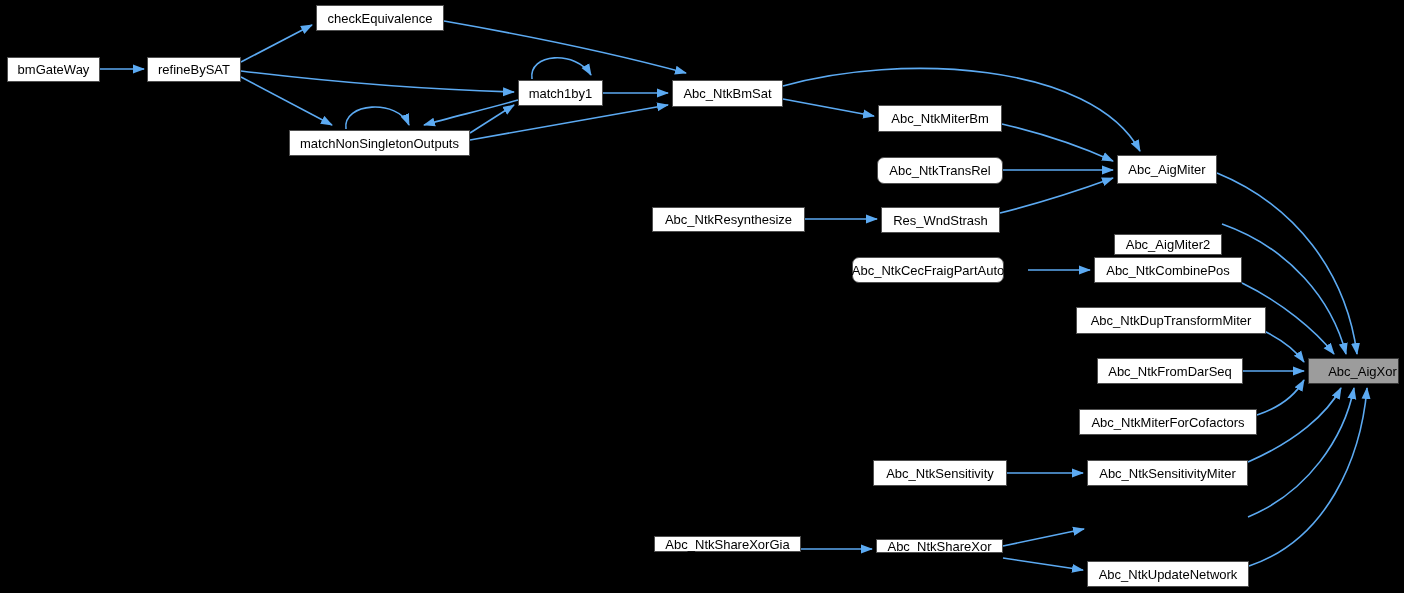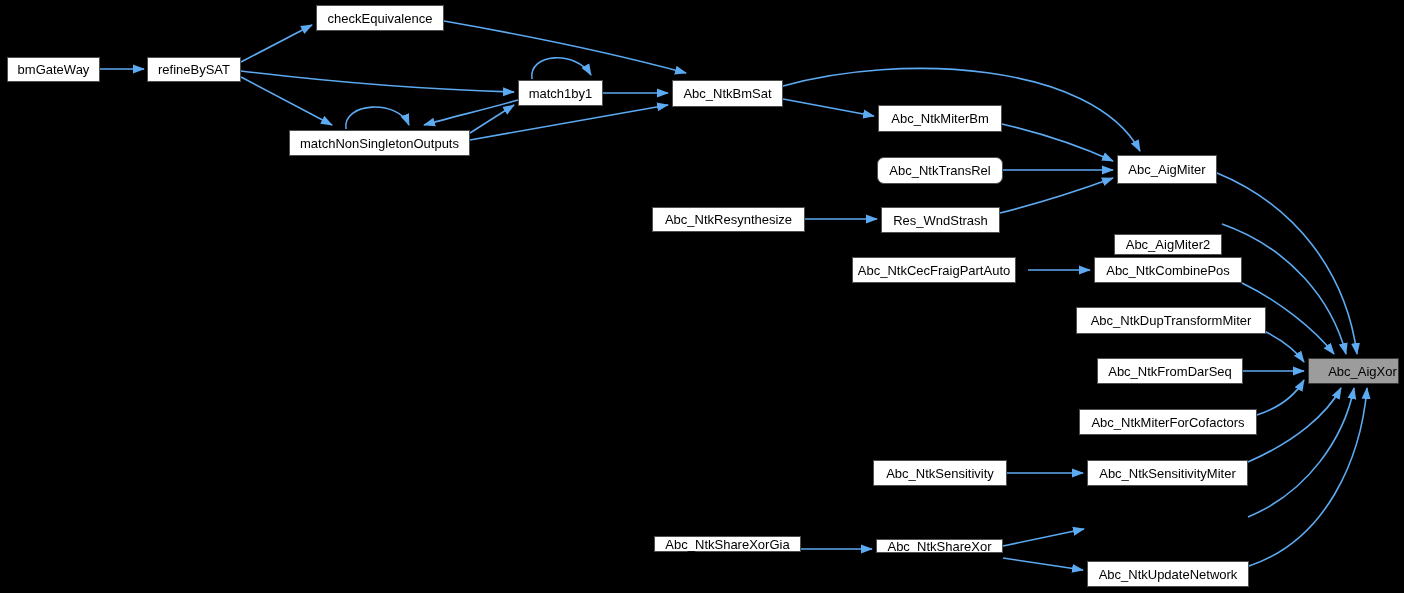--- a/index.html
+++ b/index.html
@@ -74,21 +74,21 @@
 <div class="node" style="left: 7px; top: 57px; width: 93px; height: 25px;">bmGateWay</div>
     <div class="node" style="left: 147px; top: 57px; width: 94px; height: 25px;">refineBySAT</div>
     <div class="node" style="left: 316px; top: 5px; width: 128px; height: 26px;">checkEquivalence</div>
     <div class="node" style="left: 289px; top: 130px; width: 181px; height: 26px;">matchNonSingletonOutputs</div>
     <div class="node" style="left: 518px; top: 80px; width: 85px; height: 26px;">match1by1</div>
     <div class="node" style="left: 672px; top: 80px; width: 111px; height: 27px;">Abc_NtkBmSat</div>
     <div class="node" style="left: 878px; top: 105px; width: 124px; height: 27px;">Abc_NtkMiterBm</div>
     <div class="node" style="left: 877px; top: 157px; width: 126px; height: 27px; border-radius: 7px;">Abc_NtkTransRel</div>
     <div class="node" style="left: 881px; top: 207px; width: 119px; height: 26px;">Res_WndStrash</div>
     <div class="node" style="left: 652px; top: 207px; width: 153px; height: 25px;">Abc_NtkResynthesize</div>
-    <div class="node" style="left: 852px; top: 257px; width: 164px; height: 26px;">Abc_NtkCecFraigPartAuto</div>
+    <div class="node" style="left: 852px; top: 257px; width: 152px; height: 26px; border-radius: 7px;">Abc_NtkCecFraigPartAuto</div>
     <div class="node" style="left: 1117px; top: 155px; width: 100px; height: 29px;">Abc_AigMiter</div>
     <div class="node" style="left: 1114px; top: 198px; width: 108px; height: 21px; margin-top: 36px;">Abc_AigMiter2</div>
     <div class="node" style="left: 1094px; top: 257px; width: 148px; height: 26px;">Abc_NtkCombinePos</div>
     <div class="node" style="left: 1076px; top: 307px; width: 190px; height: 27px;">Abc_NtkDupTransformMiter</div>
     <div class="node" style="left: 1097px; top: 358px; width: 146px; height: 26px;">Abc_NtkFromDarSeq</div>
     <div class="node" style="left: 1079px; top: 409px; width: 178px; height: 26px;">Abc_NtkMiterForCofactors</div>
     <div class="node" style="left: 1087px; top: 460px; width: 161px; height: 26px;">Abc_NtkSensitivityMiter</div>
     <div class="node" style="left: 873px; top: 460px; width: 134px; height: 26px;">Abc_NtkSensitivity</div>
     <div class="node" style="left: 654px; top: 536px; width: 147px; height: 16px;">Abc_NtkShareXorGia</div>
     <div class="node" style="left: 876px; top: 539px; width: 127px; height: 14px;">Abc_NtkShareXor</div>

